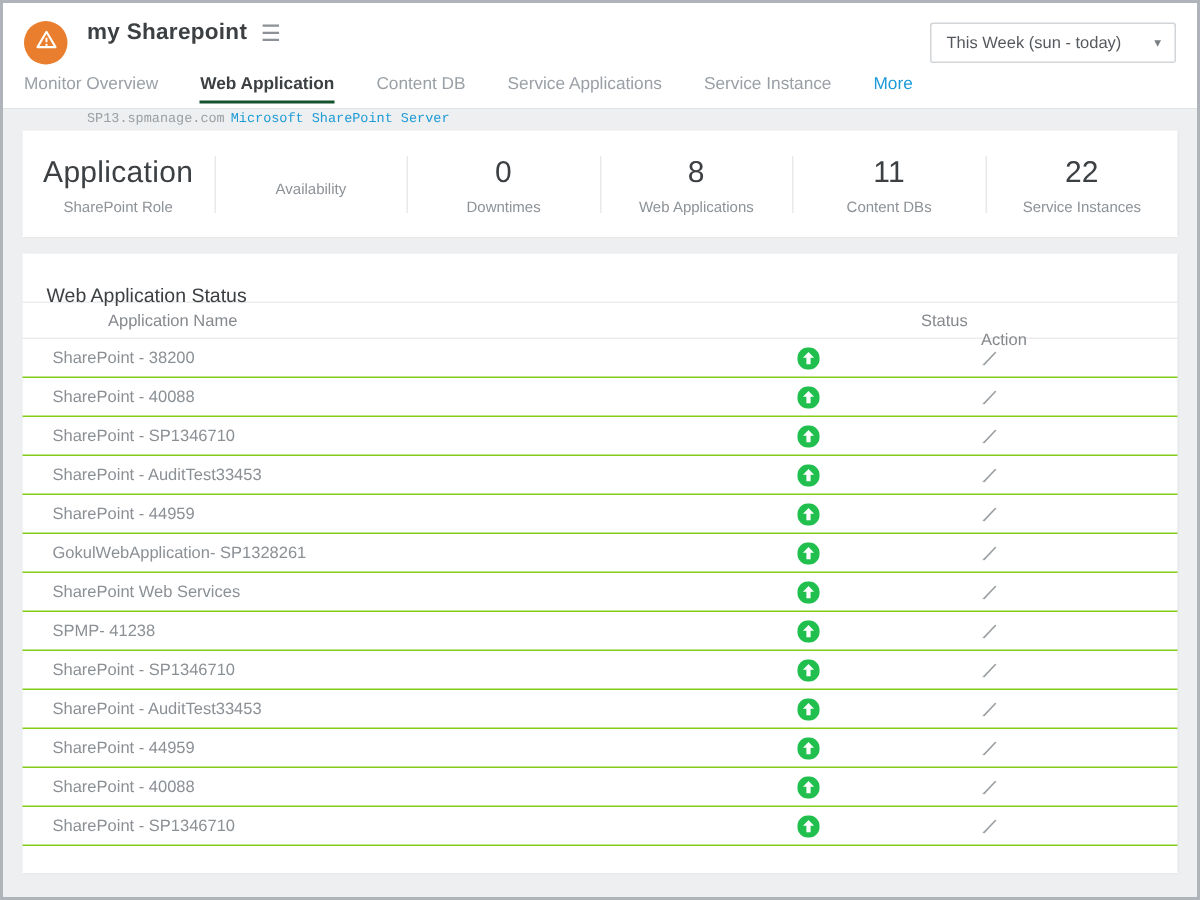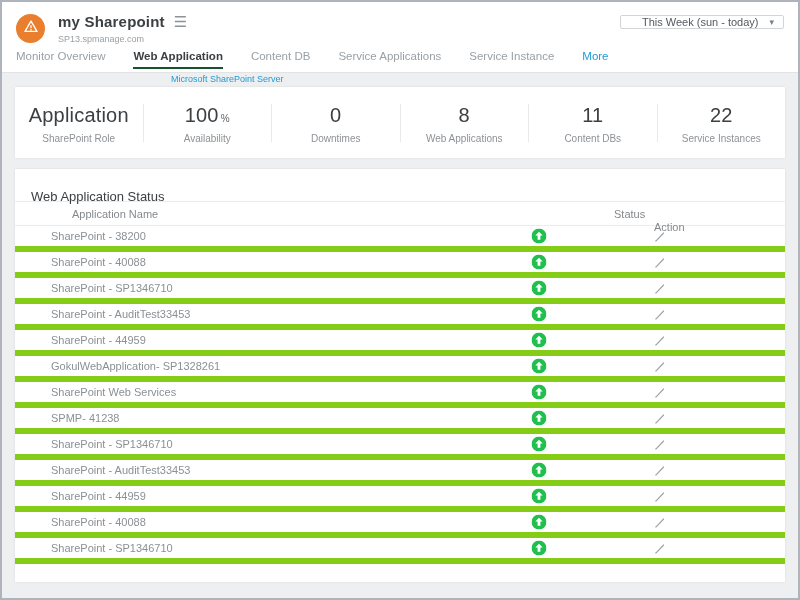--- a/index.html
+++ b/index.html
@@ -15,32 +15,32 @@
   }
 
   
   .topbar{ height:48px; position:relative; background:#fff; }
   .logo{
     position:absolute; left:14px; top:12px;
     width:29px; height:29px; border-radius:50%;
     background:#e87e2e; display:flex; align-items:center; justify-content:center;
   }
   .brand-text{ position:absolute; left:56px; top:11px; }
-  .title-row{ display:flex; align-items:flex-start; gap:9px; }
+  .title-row{ display:flex; align-items:flex-end; gap:9px; }
   .page-title{ font-size:15px; font-weight:700; color:#3c4043; letter-spacing:.2px; }
   .hamburger{ color:#8d9298; font-size:15px; line-height:1; cursor:pointer; margin-top:1px; }
-  .sub-row{ margin-top:4px; display:flex; align-items:flex-start; gap:27px; }
+  .sub-row{ margin-top:4px; display:flex; align-items:flex-end; gap:4px;font-family:Liberation Mono, monospace; }
   .host{ font-size:9px; color:#9aa0a5; }
   .server-link{ font-size:9px; color:#1e9bd7; text-decoration:none; cursor:pointer;margin-top:40px; }
 
   .timerange{
     position:absolute; right:14px; top:13px;
-    width:164px; height:14px;
+    width:164px; height:27px;
     border:1px solid #d2d5d8; border-radius:2px; background:#fff;
-    display:flex; align-items:center; cursor:pointer;text-align:center;
+    display:flex; align-items:center; cursor:pointer;
   }
   .timerange .tr-label{ font-size:11px; color:#55595e; padding-left:10px; flex:1; }
   .timerange .caret{ font-size:9px; color:#7a7f84; padding-right:9px; }
 
   
   .tabbar{
     padding:0 14px; border-bottom:1px solid #e1e3e5;
     display:flex; align-items:flex-start; gap:28px; height:23px; background:#fff;
   }
   .tab{
@@ -76,22 +76,22 @@
   }
   .thead{
     height:24px; position:relative; border-bottom:1px solid #ececec;
     display:flex; align-items:center;
   }
   .th-name{ font-size:11px; color:#85898d; padding-left:20px;margin-left:37px; }
   .th-status{ position:absolute; left:599px; top:6px; font-size:11px; color:#85898d; }
   .th-action{ position:absolute; left:639px; top:6px; font-size:11px; color:#85898d;margin-top:13px; }
 
   .trow{
-    height:26px; position:relative; border-bottom:6px solid #84cc16;
-    display:flex; align-items:center;padding-left:16px;
+    height:26px; position:relative; border-bottom:1px solid #84cc16;
+    display:flex; align-items:center;
   }
   .td-name{ font-size:11px; color:#8b9095; padding-left:20px; }
   .td-status{
     position:absolute; left:524px; top:50%; transform:translate(-50%,-50%);
     width:15px; height:15px; display:flex; cursor:default;
   }
   .td-action{
     position:absolute; left:644px; top:50%; transform:translate(-50%,-50%);
     width:16px; height:16px; display:flex; align-items:center; justify-content:center; cursor:pointer;
   }
@@ -138,21 +138,20 @@
 
   <div class="content">
 
     <div class="stats-card">
       <div class="stat">
         <div class="stat-value">Application</div>
         <div class="stat-label">SharePoint Role</div>
       </div>
       <div class="stat-divider"></div>
       <div class="stat">
-        <div class="stat-value"><span>100</span><span class="stat-unit">%</span></div>
         <div class="stat-label">Availability</div>
       </div>
       <div class="stat-divider"></div>
       <div class="stat">
         <div class="stat-value">0</div>
         <div class="stat-label">Downtimes</div>
       </div>
       <div class="stat-divider"></div>
       <div class="stat">
         <div class="stat-value">8</div>

